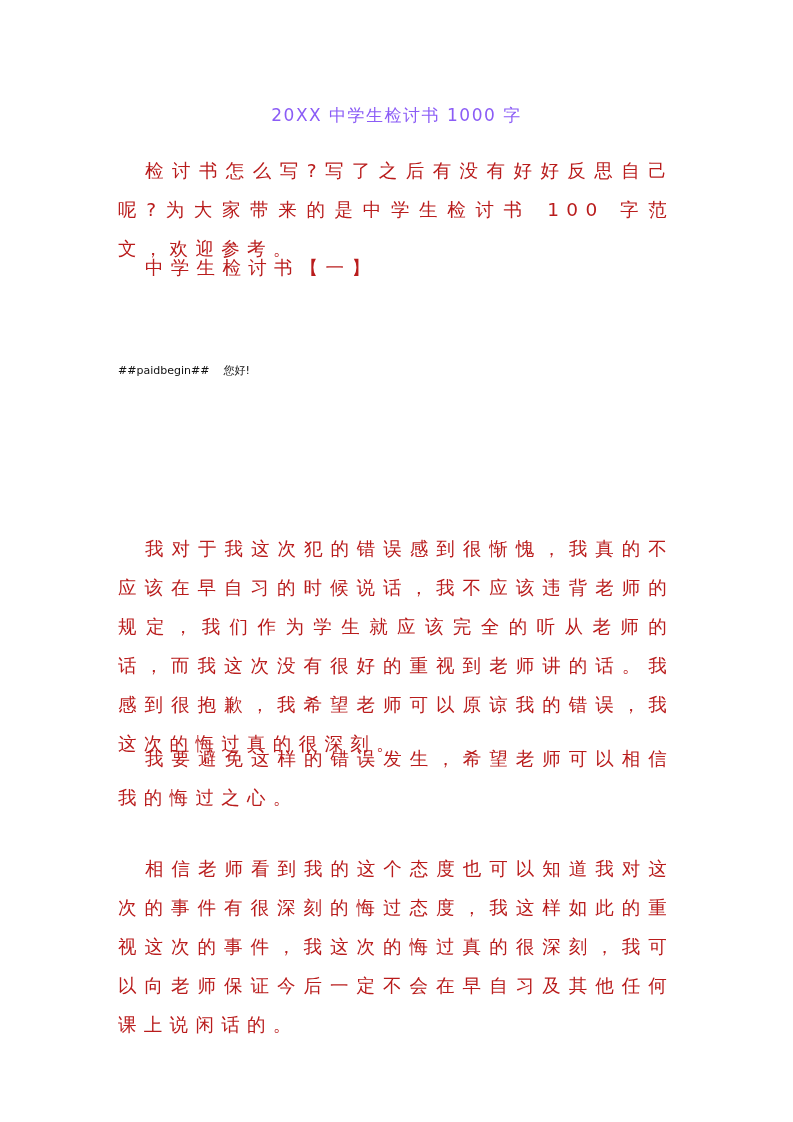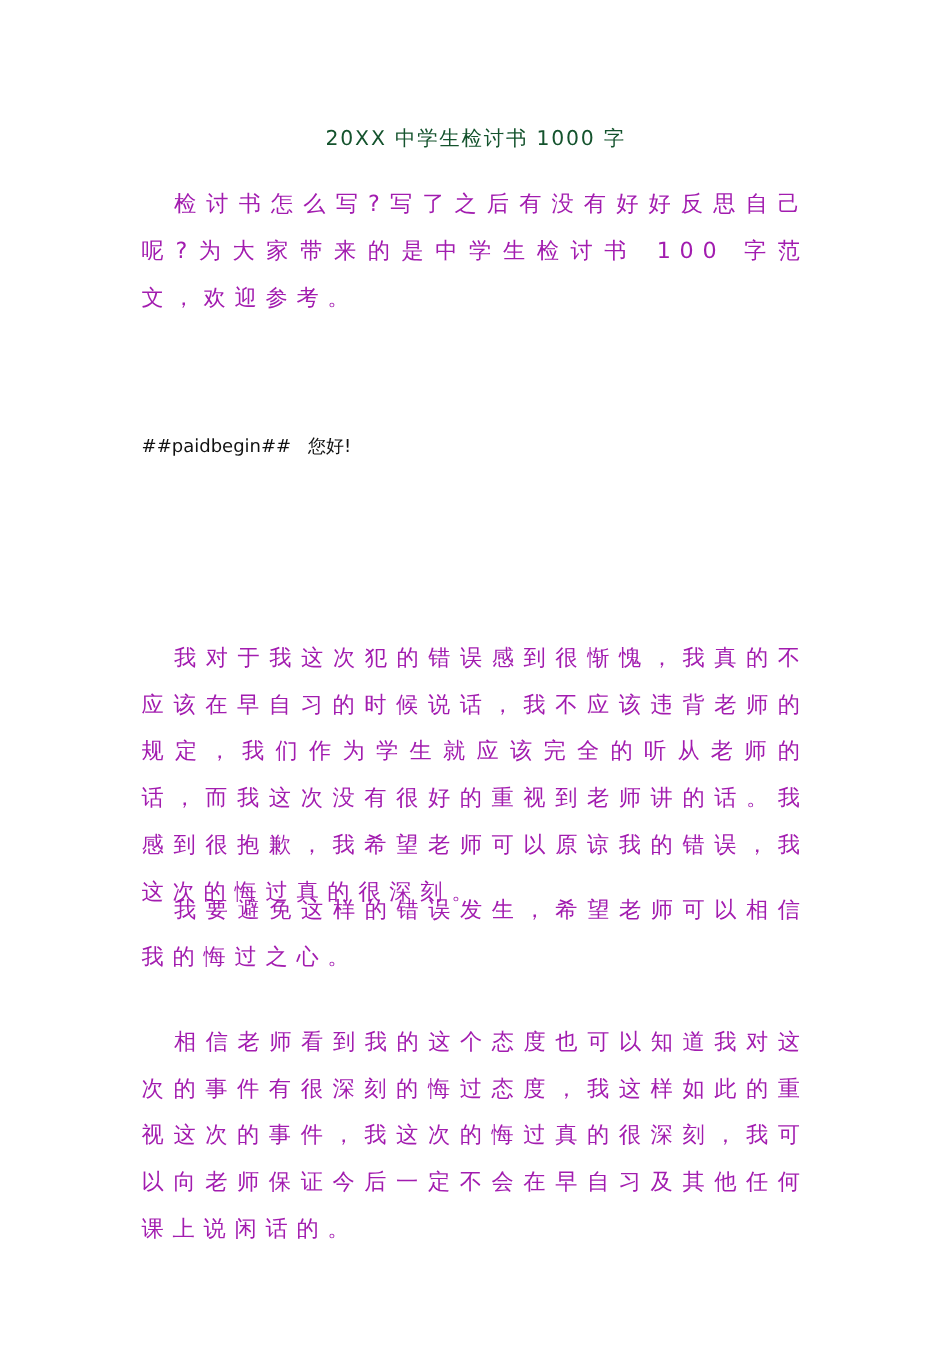--- a/index.html
+++ b/index.html
@@ -22,57 +22,60 @@
       background: #ffffff;
     }
     .title {
       position: absolute;
       top: 104px;
       left: 0;
       width: 793px;
       text-align: center;
       font-size: 17px;
       letter-spacing: 1.5px;
-      color: #14532d;
+      color: #8b5cf6;
     }
     .body-block {
       position: absolute;
       left: 118px;
       width: 556px;
     }
     .para {
       font-size: 18.5px;
       line-height: 39px;
       letter-spacing: 7.3px;
       text-align: justify;
       text-indent: 27px;
       margin: 0;
-      color: #a21caf;
+      color: #b91c1c;
       word-break: break-all;
     }
     .small-line {
       position: absolute;
       left: 118px;
-      font-size: 15px;
+      font-size: 11px;
       color: #111;
       letter-spacing: 0px;
     }
     .small-line .marker { margin-right: 14px; }
   </style>
 </head>
 <body>
 
 <div class="page">
 
   <div class="title">20XX 中学生检讨书 1000 字</div>
 
   <div class="body-block" style="top:151px;">
     <p class="para">检讨书怎么写?写了之后有没有好好反思自己呢?为大家带来的是中学生检讨书 100 字范文，欢迎参考。</p>
   </div>
 
+  <div class="body-block" style="top:248px;">
+    <p class="para">中学生检讨书【一】</p>
+  </div>
 
 
   <div class="small-line" style="top:363px;">
     <span class="marker">##paidbegin##</span><span>您好!</span>
   </div>
 
 
   <div class="body-block" style="top:739px;">
     <p class="para">我要避免这样的错误发生，希望老师可以相信我的悔过之心。</p>
   </div>

